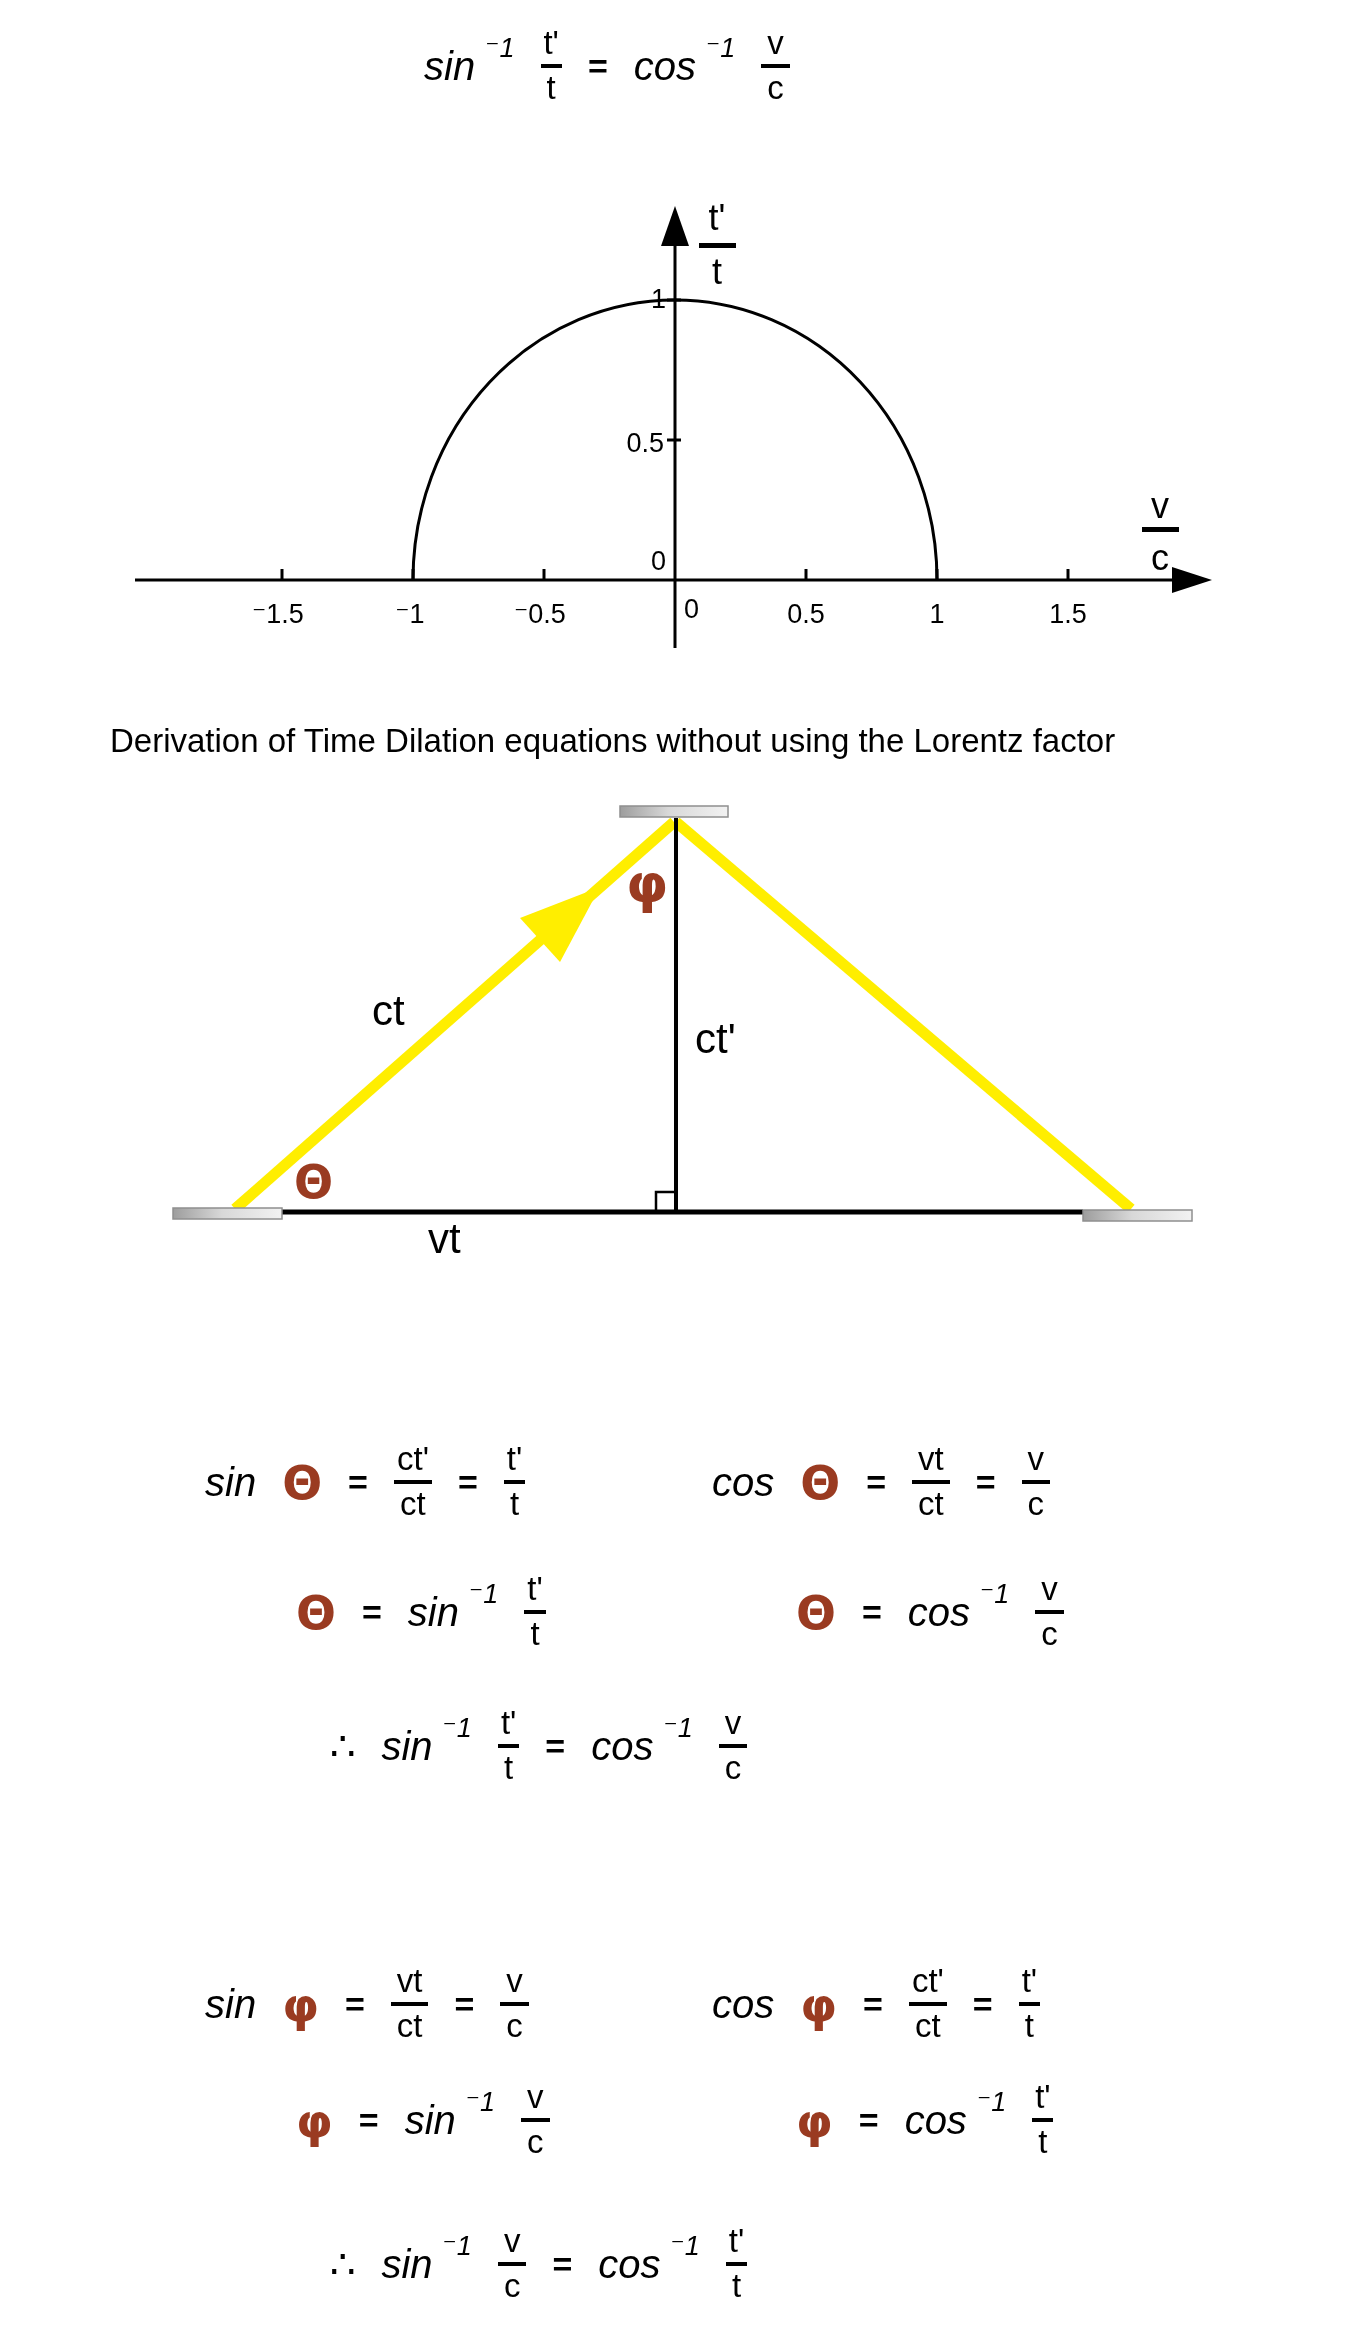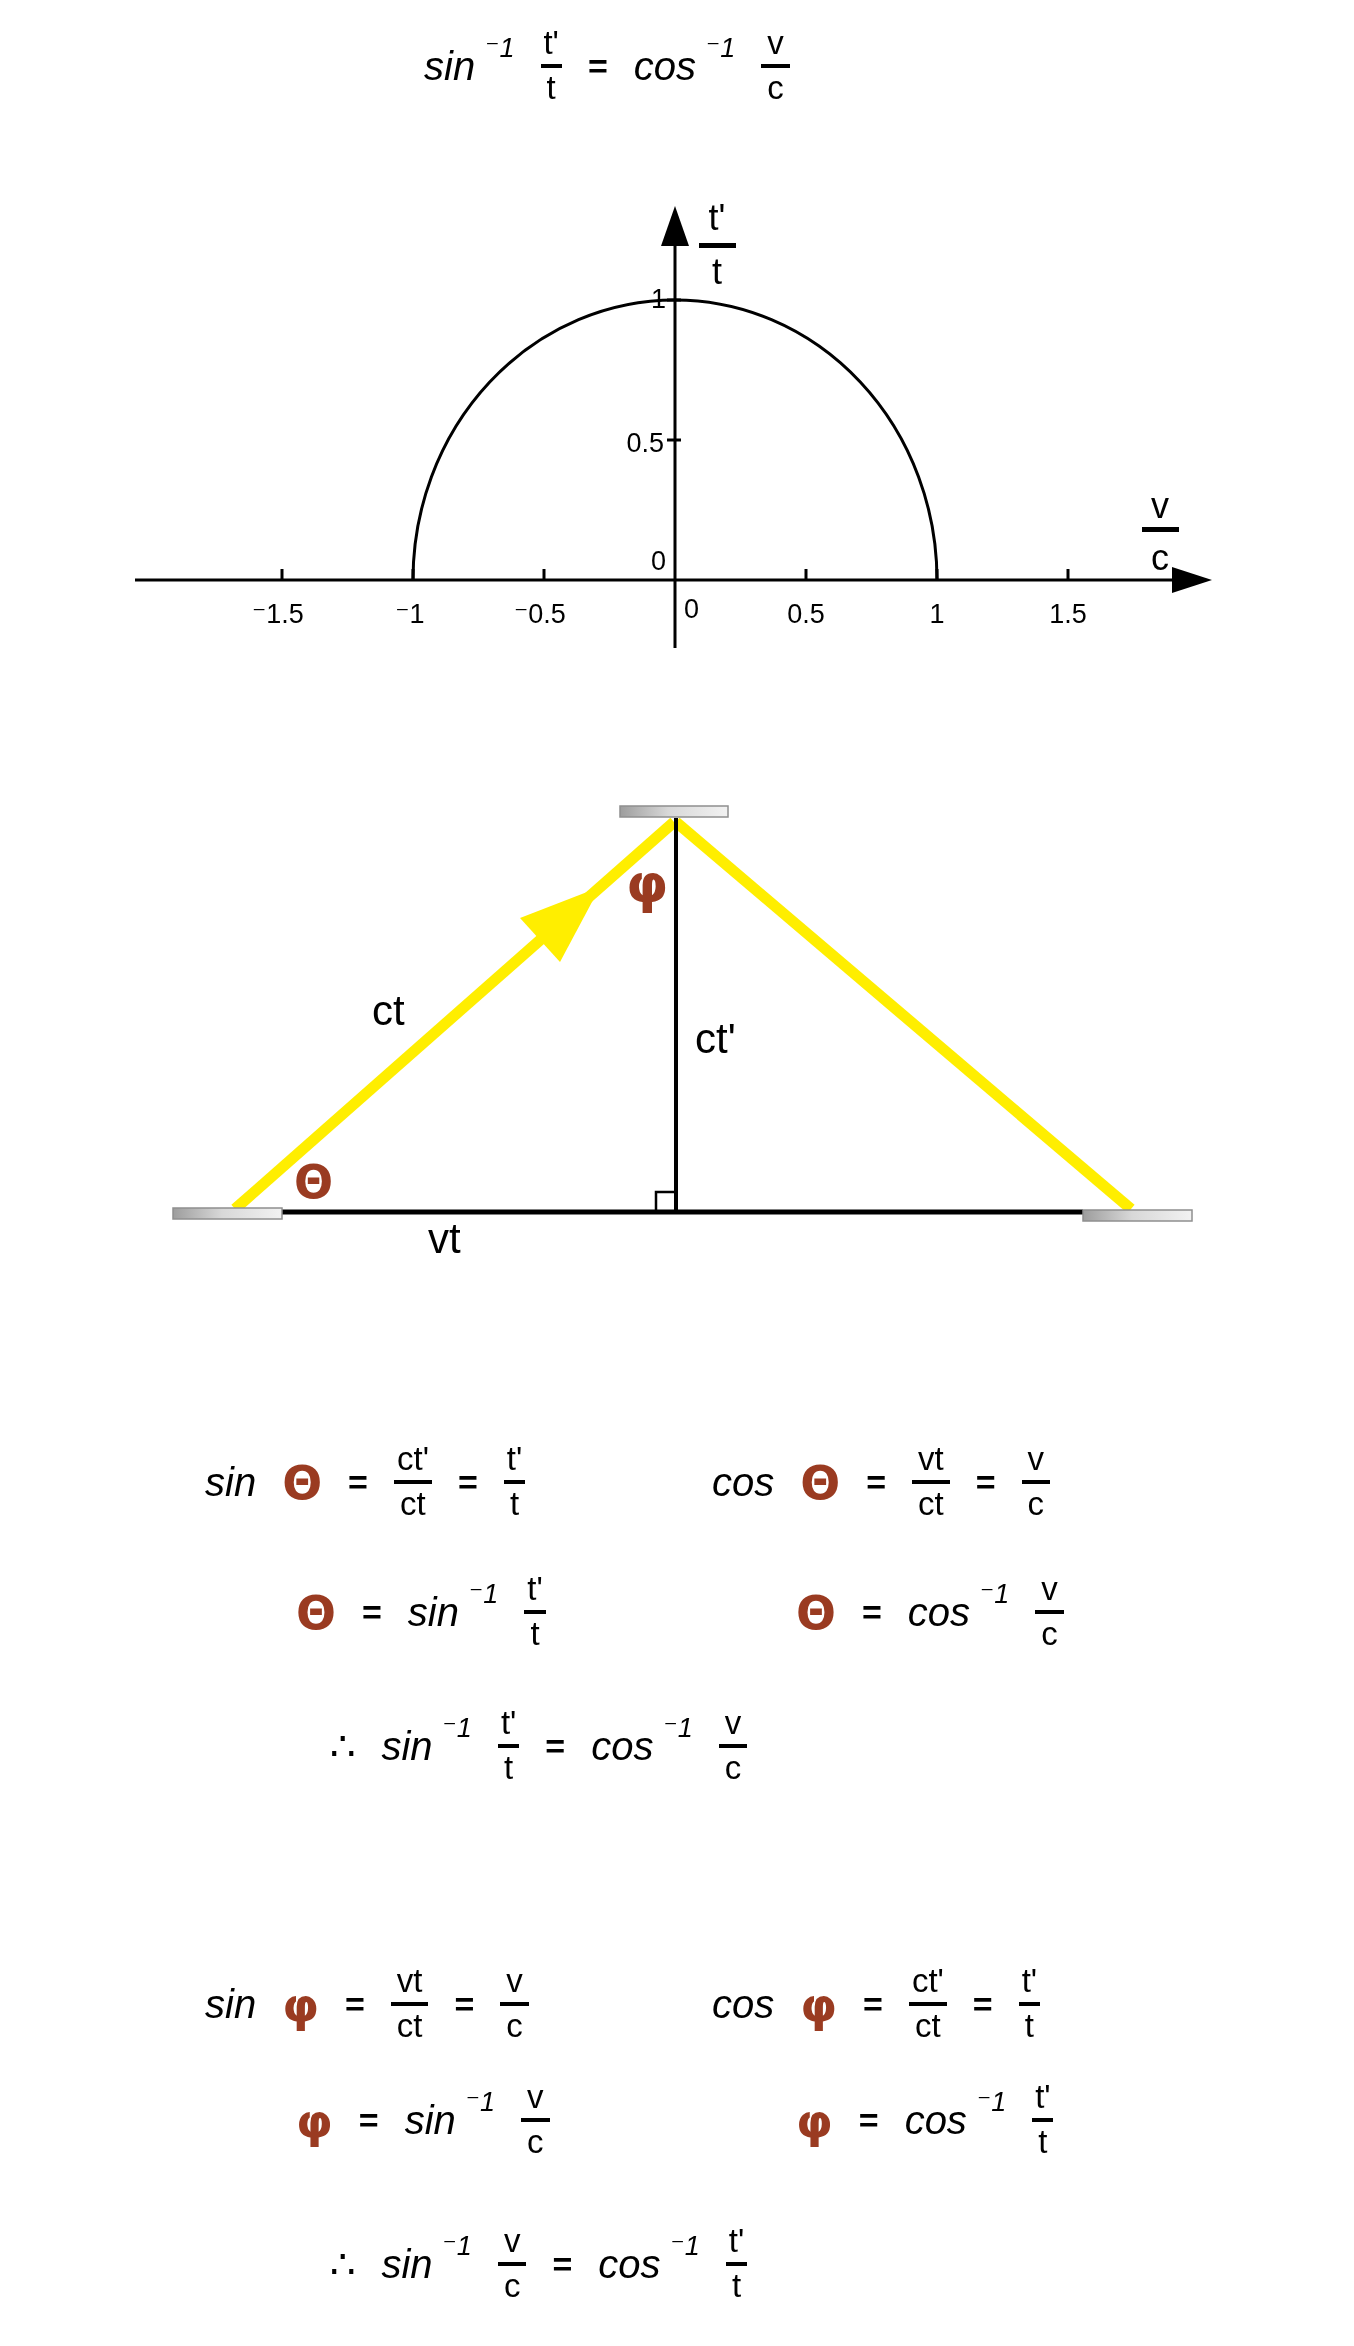--- a/index.html
+++ b/index.html
@@ -85,20 +85,21 @@
       <text class="gfrac" x="717" y="284" text-anchor="middle">t</text>
     </g>
 
     <g>
       <text class="gfrac" x="1160" y="518" text-anchor="middle">v</text>
       <rect x="1142" y="527" width="37" height="5" fill="#000"></rect>
       <text class="gfrac" x="1160" y="570" text-anchor="middle">c</text>
     </g>
   </svg>
 
+  <div class="title">Derivation of Time Dilation equations without using the Lorentz factor</div>
 
   <svg style="top:780px;width:1354px;height:510px" viewBox="0 780 1354 510">
     <defs>
       <linearGradient id="mirrorGrad" x1="0" y1="0" x2="1" y2="0">
         <stop offset="0" stop-color="#9d9d9d"></stop>
         <stop offset="0.45" stop-color="#d8d8d8"></stop>
         <stop offset="1" stop-color="#f2f2f2"></stop>
       </linearGradient>
     </defs>
 

